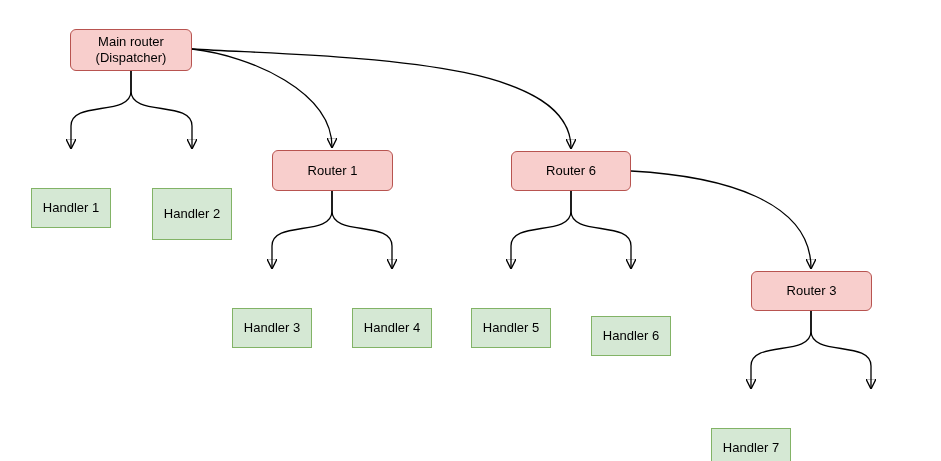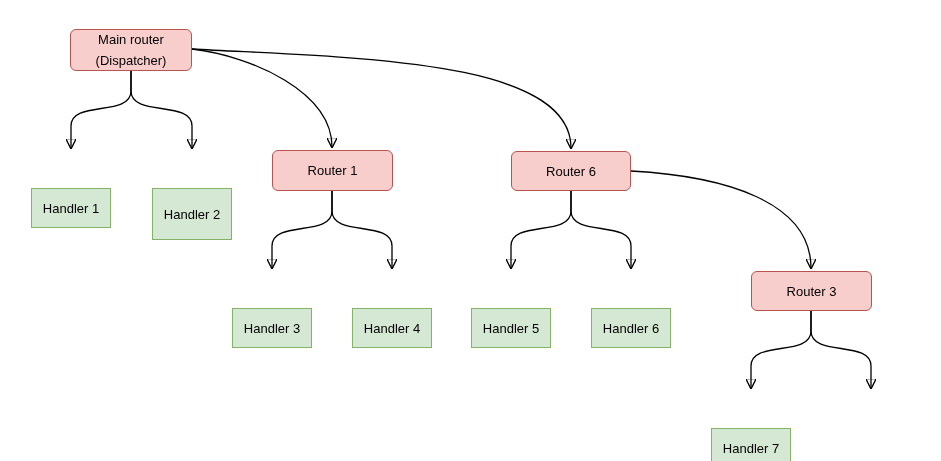--- a/index.html
+++ b/index.html
@@ -22,21 +22,21 @@
     stroke-width: 1.3;
   }
   .node {
     position: absolute;
     box-sizing: border-box;
     display: flex;
     align-items: center;
     justify-content: center;
     text-align: center;
     font-size: 13px;
-    line-height: 21px;
+    line-height: 16px;
     color: #000000;
   }
   .node .lbl { white-space: pre-line; }
   .router {
     background: #f8cecc;
     border: 1.3px solid #b85450;
     border-radius: 6px;
   }
   .handler {
     background: #d5e8d4;
@@ -45,21 +45,21 @@
   }
   
   #node-main     { left: 70px;  top: 29px;  width: 122px; height: 42px; }
   #node-handler1 { left: 31px;  top: 151px; width: 80px;  height: 40px; }
   #node-handler2 { left: 152px; top: 151px; width: 80px;  height: 52px; }
   #node-router1  { left: 272px; top: 150px; width: 121px; height: 41px; }
   #node-router2  { left: 511px; top: 151px; width: 120px; height: 40px; }
   #node-handler3 { left: 232px; top: 271px; width: 80px;  height: 40px; justify-content: center; }
   #node-handler4 { left: 352px; top: 271px; width: 80px;  height: 40px; }
   #node-handler5 { left: 471px; top: 271px; width: 80px;  height: 40px; }
-  #node-handler6 { left: 591px; top: 271px; width: 80px;  height: 40px; }
+  #node-handler6 { left: 591px; top: 279px; width: 80px;  height: 40px; }
   #node-router3  { left: 751px; top: 271px; width: 121px; height: 40px; }
   #node-handler7 { left: 711px; top: 391px; width: 80px;  height: 40px; }
   #node-handler8 { left: 831px; top: 391px; width: 80px;  height: 40px; }
 </style>
 </head>
 <body>
 
 <div class="canvas">
 
   <svg class="edges" viewBox="0 0 941 461" xmlns="http://www.w3.org/2000/svg">

